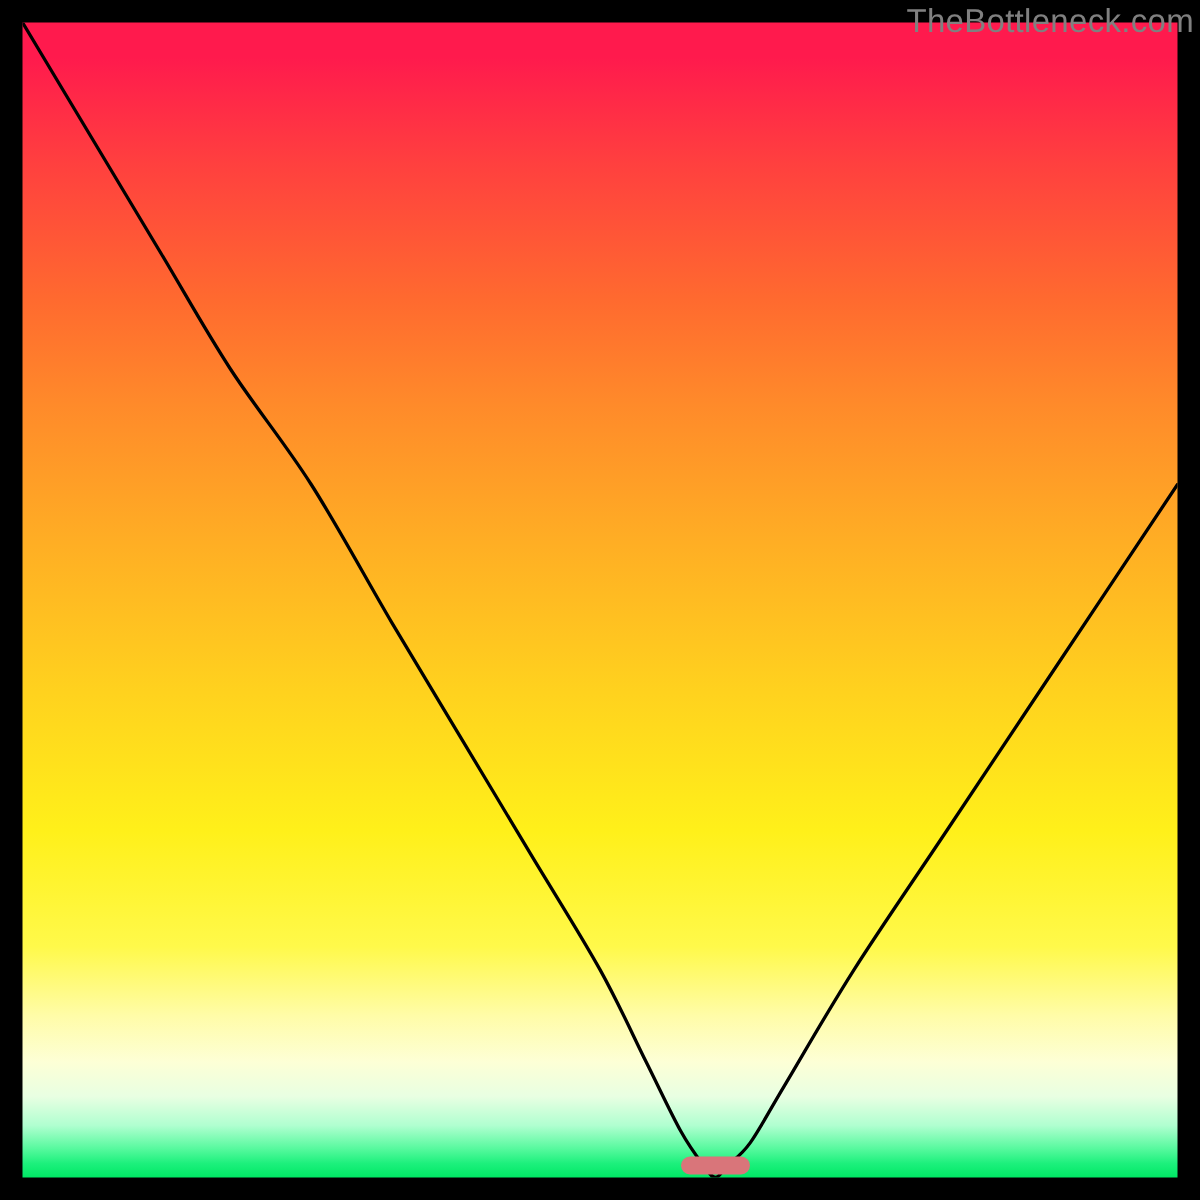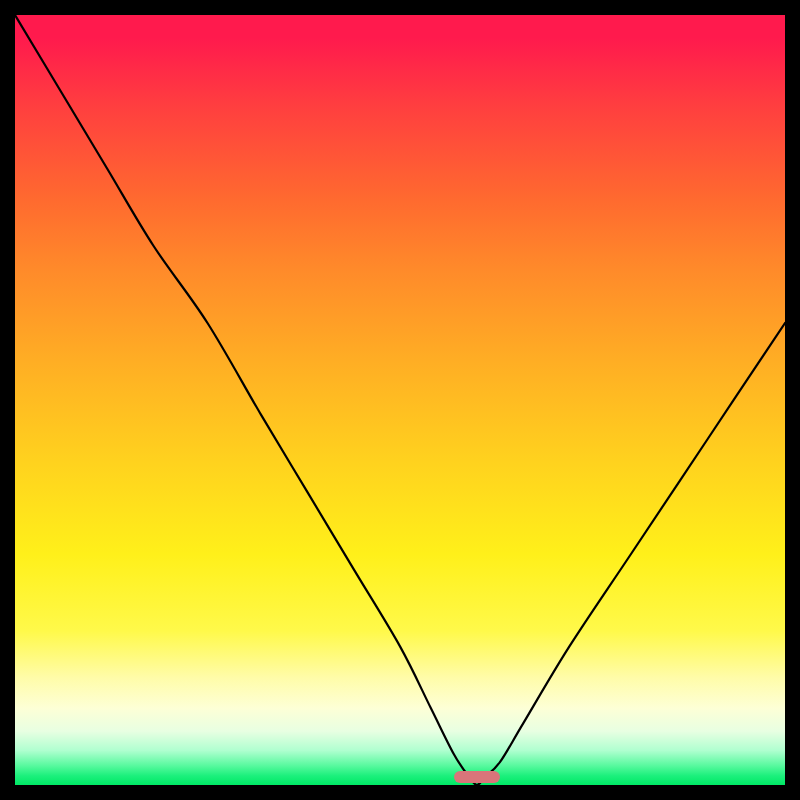--- a/index.html
+++ b/index.html
@@ -76,14 +76,15 @@
   <div class="plot-area">
 
     <svg class="curve-svg" viewBox="0 0 770 770" preserveAspectRatio="none">
       <path id="curve-path" fill="none" stroke="#000" stroke-width="2.2" stroke-linecap="round" stroke-linejoin="round" d="M 0.00 0.00 C 7.70 12.83, 30.80 51.33, 46.20 77.00 C 61.60 102.67, 77.00 128.33, 92.40 154.00 C 107.80 179.67, 121.92 205.33, 138.60 231.00 C 155.28 256.67, 174.53 279.77, 192.50 308.00 C 210.47 336.23, 229.72 372.17, 246.40 400.40 C 263.08 428.63, 277.20 451.73, 292.60 477.40 C 308.00 503.07, 323.40 528.73, 338.80 554.40 C 354.20 580.07, 372.17 608.30, 385.00 631.40 C 397.83 654.50, 406.82 675.03, 415.80 693.00 C 424.78 710.97, 432.48 727.65, 438.90 739.20 C 445.32 750.75, 450.45 757.17, 454.30 762.30 C 458.15 767.43, 459.43 770.00, 462.00 770.00 C 464.57 770.00, 465.85 766.15, 469.70 762.30 C 473.55 758.45, 478.68 755.88, 485.10 746.90 C 491.52 737.92, 496.65 727.65, 508.20 708.40 C 519.75 689.15, 536.43 659.63, 554.40 631.40 C 572.37 603.17, 592.90 573.65, 616.00 539.00 C 639.10 504.35, 667.33 462.00, 693.00 423.50 C 718.67 385.00, 757.17 327.25, 770.00 308.00 "></path>
     </svg>
 
     <div id="marker" class="marker" style="left: 438.9px; top: 756px; width: 46.2px; height: 12px; background: rgb(217, 117, 122);"></div>
 
   </div>
 
+  <div class="watermark">TheBottleneck.com</div>
 
 </div>
 
 </body></html>

